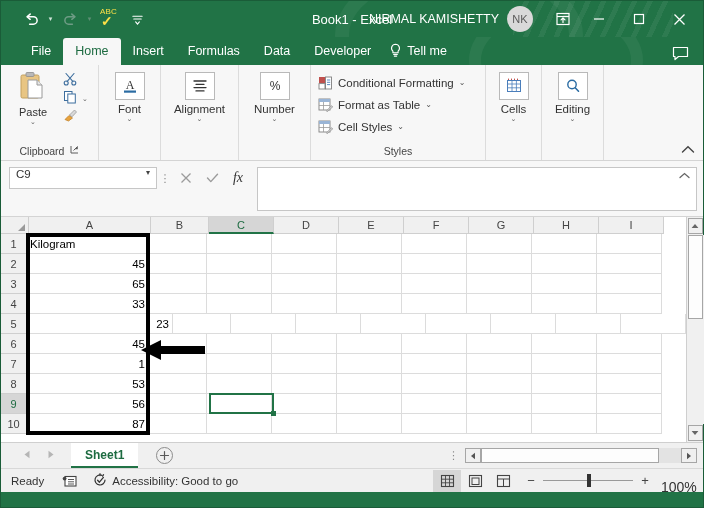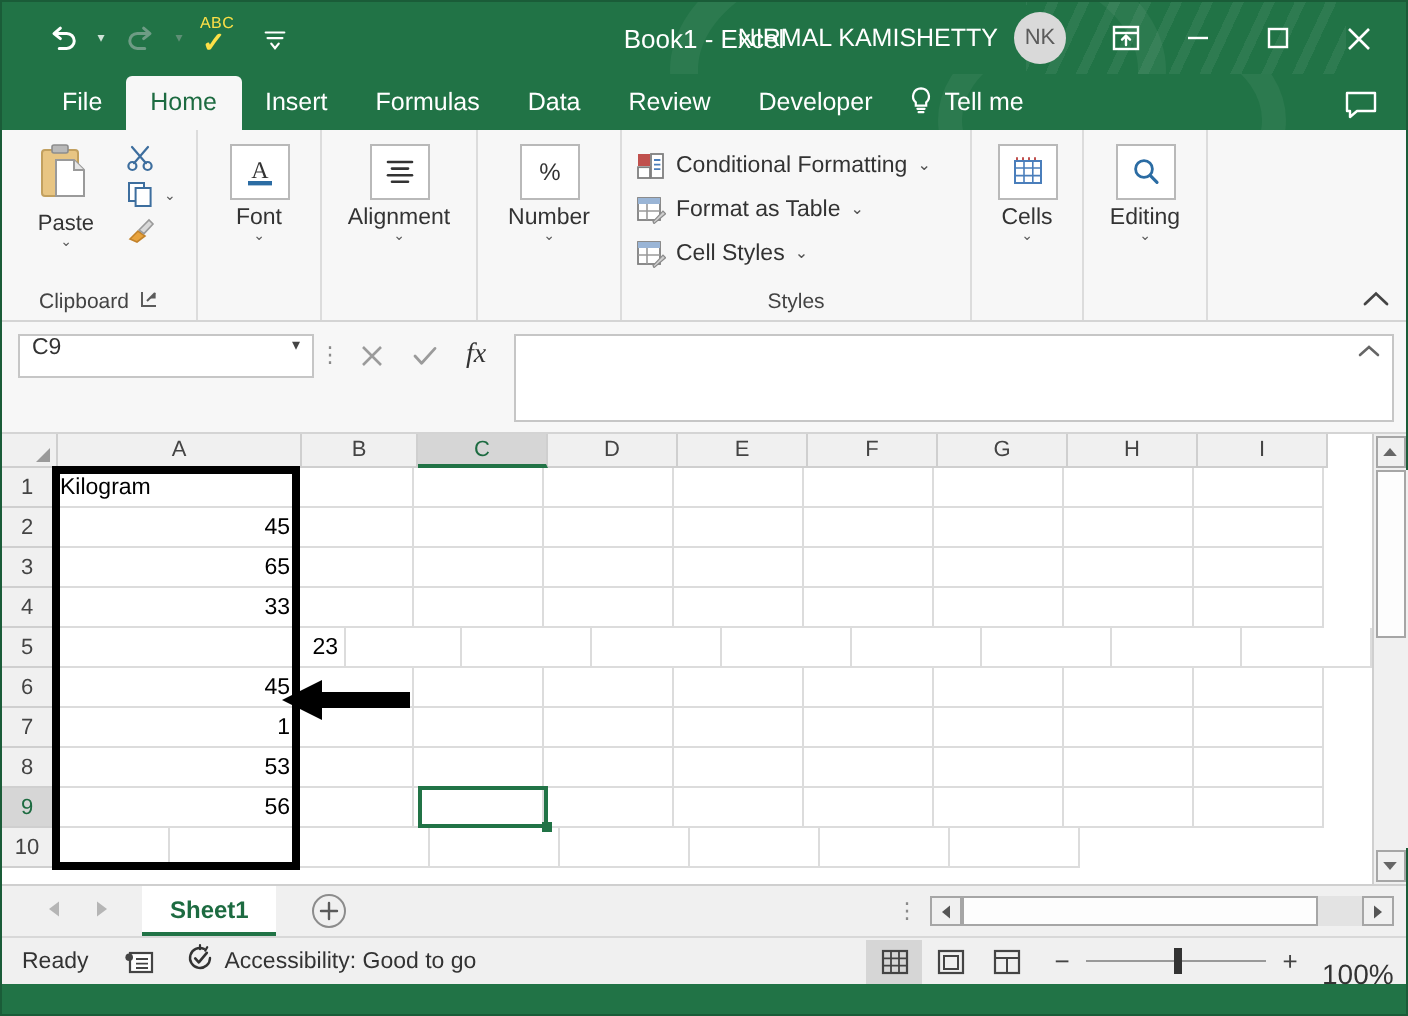--- a/index.html
+++ b/index.html
@@ -259,21 +259,20 @@
       </div>
     </div>
   </div>
 
   <div class="tabs">
     <div class="tab" style="margin-left:18px;">File</div>
     <div class="tab active">Home</div>
     <div class="tab">Insert</div>
     <div class="tab">Formulas</div>
     <div class="tab">Data</div>
-    <div class="tab">Review</div>
     <div class="tab">Developer</div>
     <div class="tellme-wrap">
       <span class="bulb">
         <svg width="13" height="15" viewBox="0 0 13 15">
             <path d="M6.5 1.2 a4 4 0 0 1 2.6 7 v1.6 h-5.2 V8.2 a4 4 0 0 1 2.6 -7 Z" fill="none" stroke="#ffffff" stroke-width="1.1"></path>
             <path d="M4.7 11.4 h3.6 M5.3 13.1 h2.4" stroke="#ffffff" stroke-width="1.1" stroke-linecap="round"></path>
           </svg>
       </span>
       <span class="tab" style="padding-left:0;">Tell me</span>
     </div>
@@ -635,20 +634,21 @@
               <div class="cell" style="width: 58px;"></div>
               <div class="cell" style="width: 65px;"></div>
               <div class="cell" style="width: 65px;"></div>
               <div class="cell" style="width: 65px;"></div>
               <div class="cell" style="width: 65px;"></div>
               <div class="cell" style="width: 65px;"></div>
               <div class="cell" style="width: 65px;"></div>
               <div class="cell" style="width: 65px;"></div>
             </div>
             <div class="crow">
+              <div class="cell num" style="width: 122px;">87</div>
               <div class="cell" style="width: 58px;"></div>
               <div class="cell" style="width: 65px;"></div>
               <div class="cell" style="width: 65px;"></div>
               <div class="cell" style="width: 65px;"></div>
               <div class="cell" style="width: 65px;"></div>
               <div class="cell" style="width: 65px;"></div>
               <div class="cell" style="width: 65px;"></div>
               <div class="cell" style="width: 65px;"></div>
             </div>
             <div class="thickbox" style="left:-1px; top:-1px; width:124px; height:202px;"></div>

